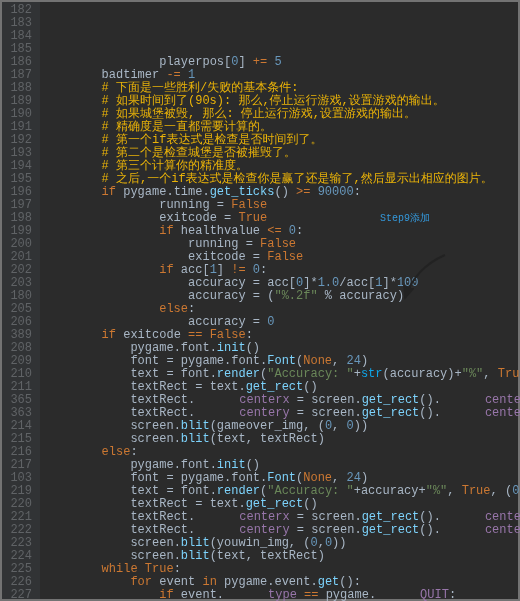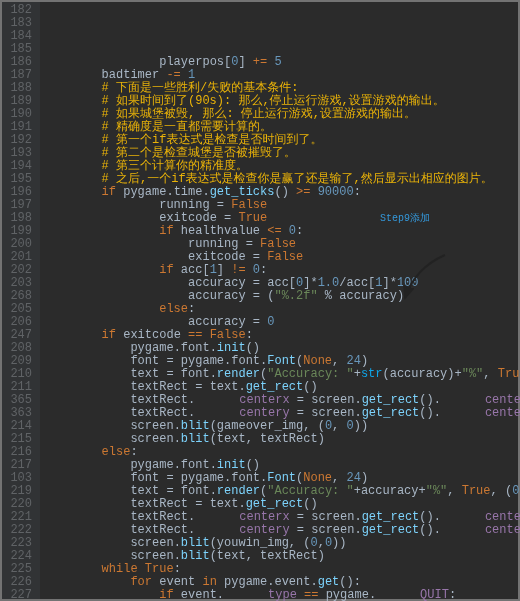--- a/index.html
+++ b/index.html
@@ -78,24 +78,24 @@
       <div>194</div>
       <div>195</div>
       <div>196</div>
       <div>197</div>
       <div>198</div>
       <div>199</div>
       <div>200</div>
       <div>201</div>
       <div>202</div>
       <div>203</div>
-      <div>268</div>
+      <div>180</div>
       <div>205</div>
       <div>206</div>
-      <div>247</div>
+      <div>389</div>
       <div>208</div>
       <div>209</div>
       <div>210</div>
       <div>211</div>
       <div>365</div>
       <div>363</div>
       <div>214</div>
       <div>215</div>
       <div>216</div>
       <div>217</div>

